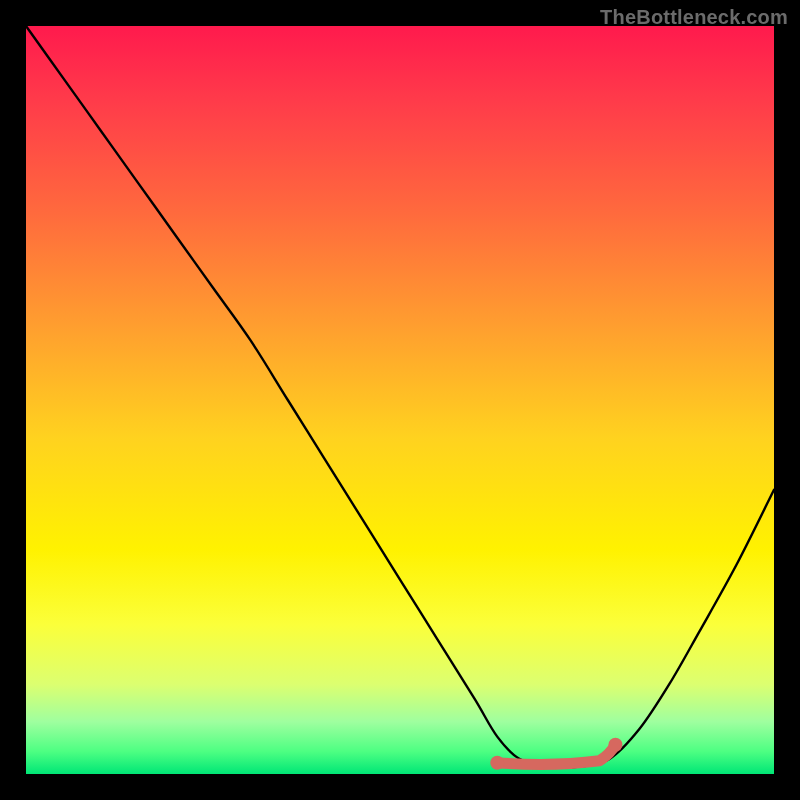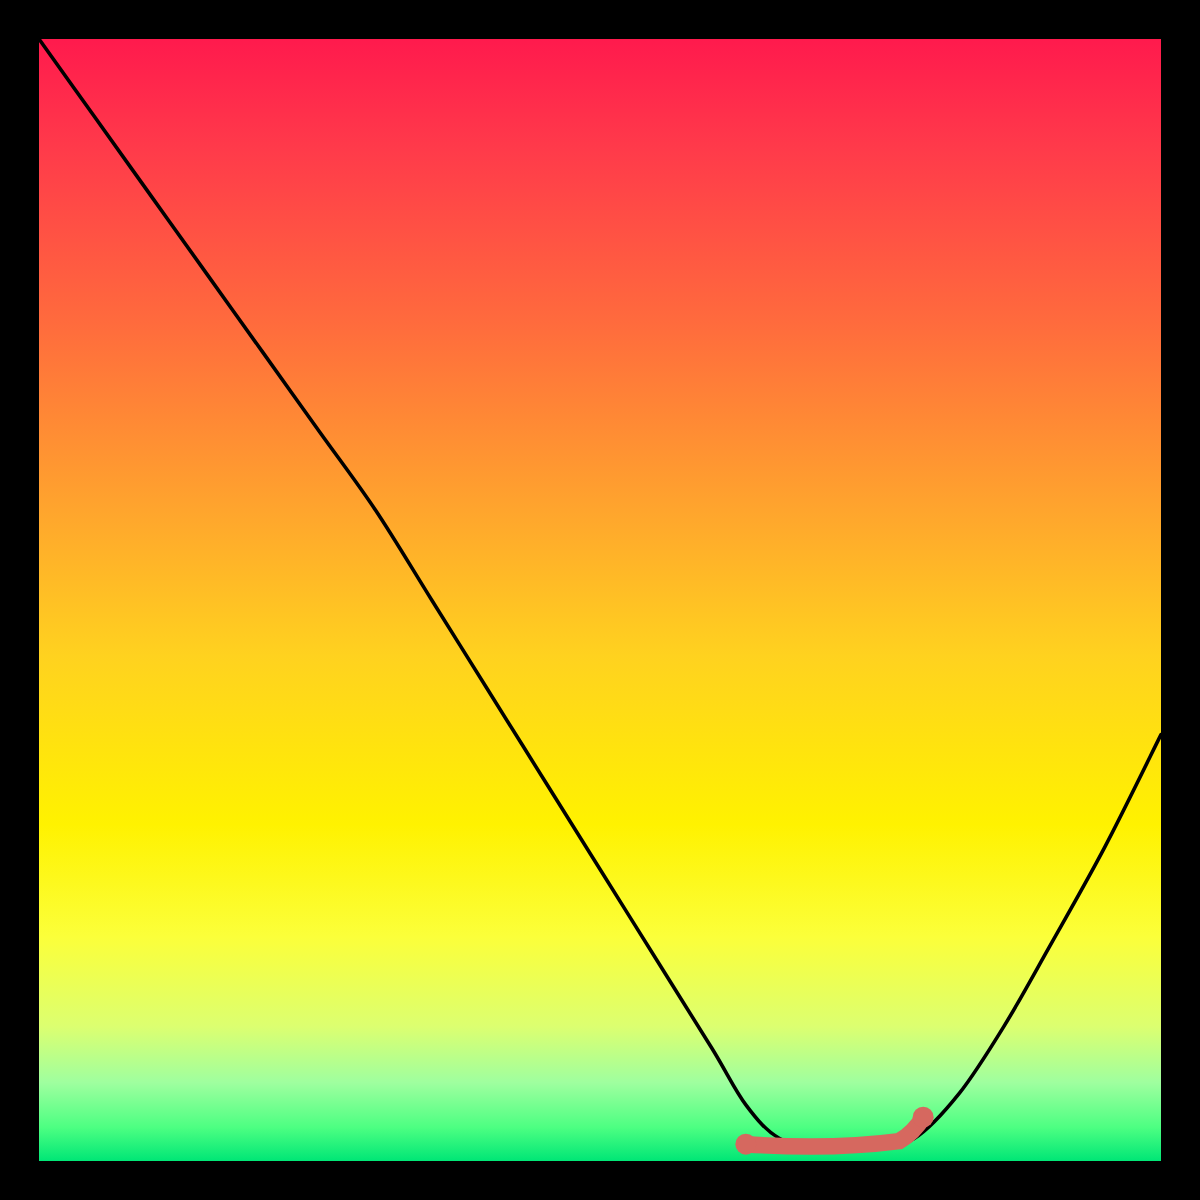--- a/index.html
+++ b/index.html
@@ -55,13 +55,14 @@
   <div class="plot-area">
 
     <svg class="curve" viewBox="0 0 748 748">
       <path id="main-curve" fill="none" stroke="#000000" stroke-width="2.4" stroke-linecap="round" stroke-linejoin="round" d="M 0 0 C 6.233333333333333 8.726666666666668 24.93333333333333 34.90666666666668 37.4 52.360000000000014 C 49.86666666666667 69.81333333333335 62.33333333333333 87.26666666666671 74.8 104.72000000000003 C 87.26666666666667 122.17333333333335 99.73333333333333 139.62666666666658 112.2 157.07999999999993 C 124.66666666666667 174.53333333333327 137.13333333333333 191.9866666666667 149.6 209.44000000000005 C 162.06666666666666 226.8933333333334 174.53333333333333 244.3466666666667 187 261.8 C 199.46666666666667 279.25333333333333 211.93333333333334 295.46000000000004 224.4 314.16 C 236.86666666666667 332.86 249.33333333333334 354.05333333333334 261.8 374 C 274.26666666666665 393.94666666666666 286.73333333333335 413.8933333333334 299.2 433.84000000000003 C 311.66666666666663 453.7866666666667 324.1333333333333 473.7333333333333 336.6 493.67999999999995 C 349.0666666666667 513.6266666666666 361.5333333333333 533.5733333333333 374 553.52 C 386.4666666666667 573.4666666666667 398.9333333333334 593.4133333333333 411.40000000000003 613.36 C 423.8666666666667 633.3066666666667 438.8266666666667 656.9933333333333 448.8 673.2 C 458.7733333333333 689.4066666666668 463.76 700.6266666666667 471.24 710.6 C 478.72 720.5733333333334 484.9533333333333 728.0533333333333 493.68 733.04 C 502.4066666666667 738.0266666666666 513.6266666666667 739.2733333333333 523.6 740.52 C 533.5733333333334 741.7666666666667 543.5466666666666 741.7666666666667 553.52 740.52 C 563.4933333333333 739.2733333333333 573.4666666666667 739.2733333333333 583.44 733.04 C 593.4133333333334 726.8066666666666 603.3866666666667 715.5866666666667 613.36 703.12 C 623.3333333333334 690.6533333333333 633.3066666666666 674.4466666666667 643.28 658.24 C 653.2533333333333 642.0333333333333 661.98 625.8266666666667 673.2 605.88 C 684.4200000000001 585.9333333333333 698.1333333333333 562.2466666666667 710.6 538.56 C 723.0666666666667 514.8733333333332 741.7666666666667 476.22666666666663 748 463.76"></path>
       <path id="flat-marker" fill="none" stroke="#d6685f" stroke-width="11" stroke-linecap="round" d="M 471.24 736.78 Q 527.34 740.78 573.44 734.78 Q 583.44 728.78 589.44 718.78"></path>
       <circle id="flat-dot-left" r="7" fill="#d6685f" cx="471.24" cy="736.78"></circle>
       <circle id="flat-dot-right" r="7" fill="#d6685f" cx="589.44" cy="718.78"></circle>
     </svg>
 
   </div>
+  <div class="attribution">TheBottleneck.com</div>
 </div>
 
 </body></html>

